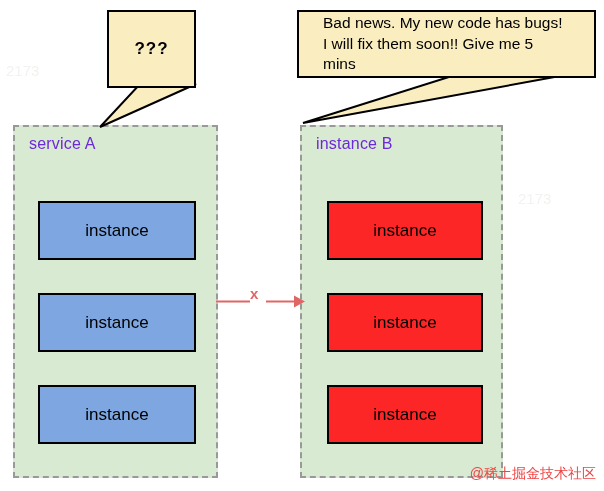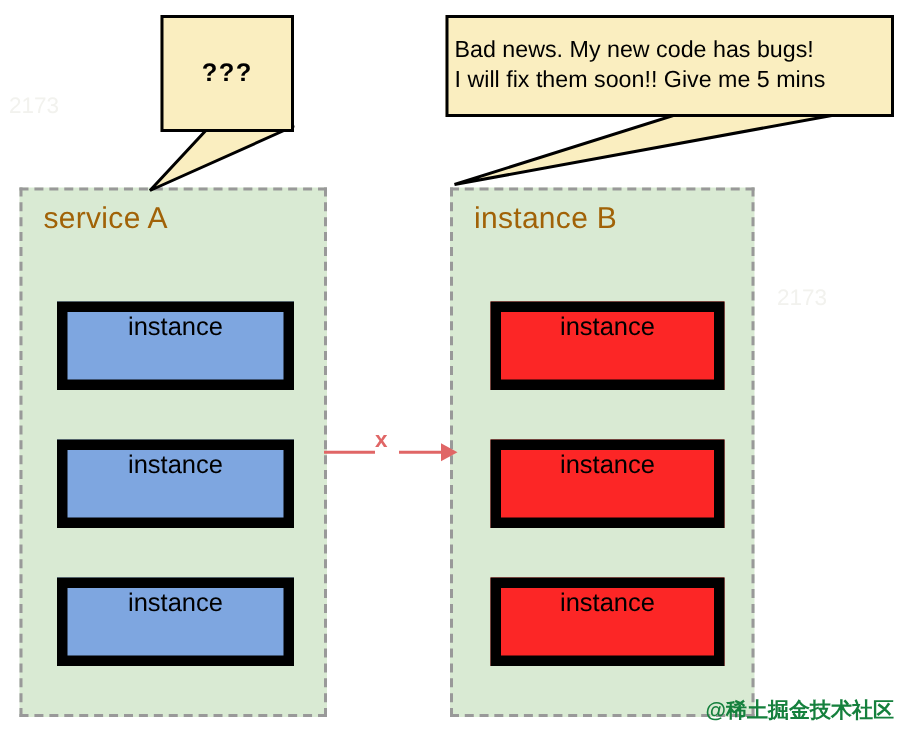--- a/index.html
+++ b/index.html
@@ -30,33 +30,33 @@
   .service-box {
     position: absolute;
     background: #d9ead3;
     border: 2px dashed #999999;
     box-sizing: border-box;
   }
   .service-label {
     position: absolute;
     left: 14px;
     top: 8px;
-    font-size: 20px;
-    color: #a16207;
+    font-size: 16px;
+    color: #6d28d9;
     white-space: nowrap;
     letter-spacing: 0.2px;
   }
 
   
   .instance {
     position: absolute;
     box-sizing: border-box;
-    border: 7px solid #000000;
+    border: 2px solid #000000;
     display: flex;
-    align-items: flex-start;
+    align-items: center;
     justify-content: center;
     font-size: 17px;
     color: #000000;
   }
   .instance.blue { background: #7ea6e0; }
   .instance.red  { background: #fc2626; }
 
   
   .arrow-wrap {
     position: absolute;
@@ -85,43 +85,42 @@
     align-items: center;
     z-index: 5;
   }
   .bubble-text {
     font-size: 15.5px;
     color: #000000;
     line-height: 1.32;
     white-space: pre-line;
   }
   .bubble-left  { left: 107px; top: 10px;  width: 89px;  height: 78px; justify-content: center; }
-  .bubble-right { left: 297px; top: 10px;  width: 299px; height: 68px; padding: 0 4px; }
+  .bubble-right { left: 297px; top: 10px;  width: 299px; height: 68px; padding: 0 24px; }
   .bubble-left .bubble-text { font-size: 17px; font-weight: bold; letter-spacing: 1px; }
 
   .tail-svg {
     position: absolute;
     left: 0;
     top: 0;
     width: 604px;
     height: 491px;
     pointer-events: none;
     z-index: 4;
   }
 
   
   .footer-wm {
     position: absolute;
     right: 8px;
     bottom: 8px;
     font-size: 14px;
-    color: #15803d;
+    color: #ef4444;
     white-space: nowrap;
     user-select: none;
-    font-weight: bold;
   }
 </style>
 </head>
 <body>
 
 <div id="canvas">
 
   <div class="bg-wm" style="left:6px;  top:62px;">2173</div>
   <div class="bg-wm" style="left:168px; top:186px;">2173</div>
   <div class="bg-wm" style="left:518px; top:190px;">2173</div>

